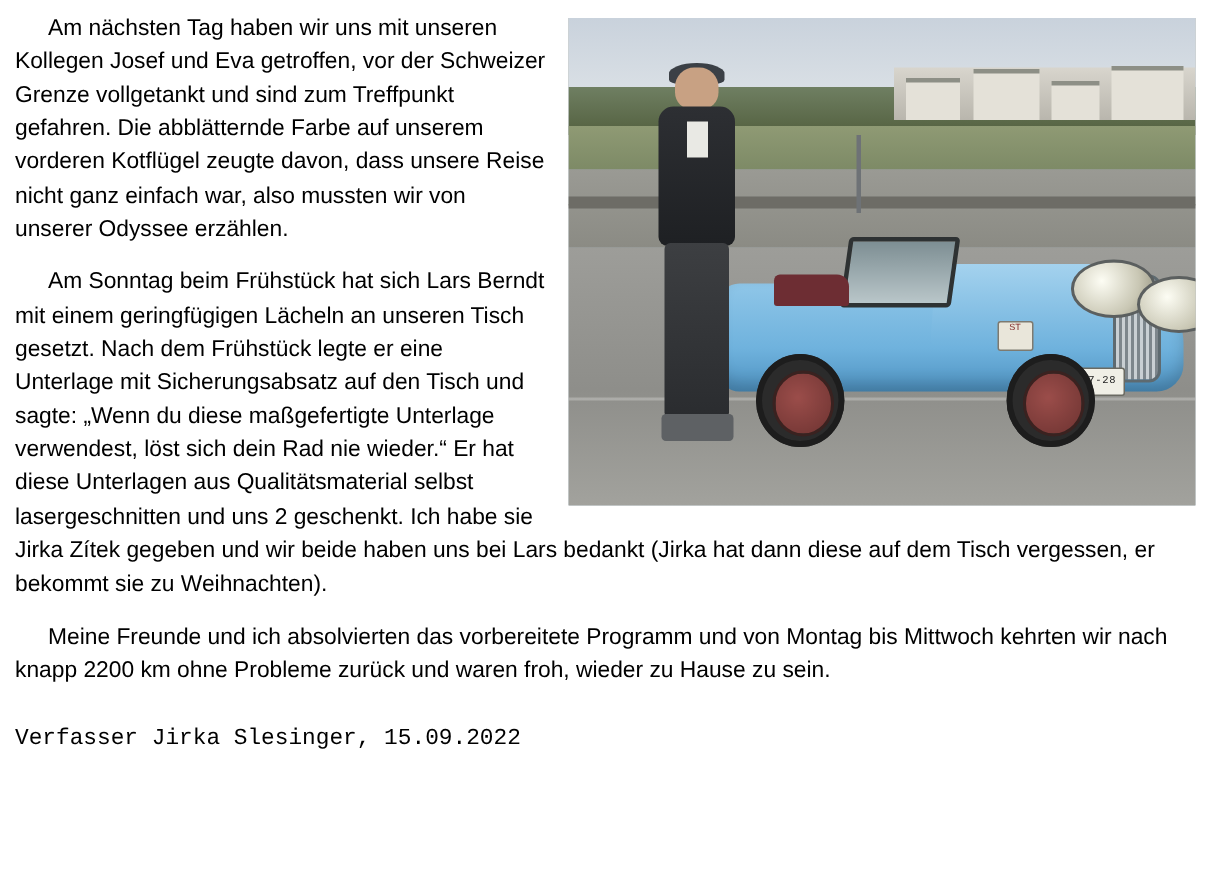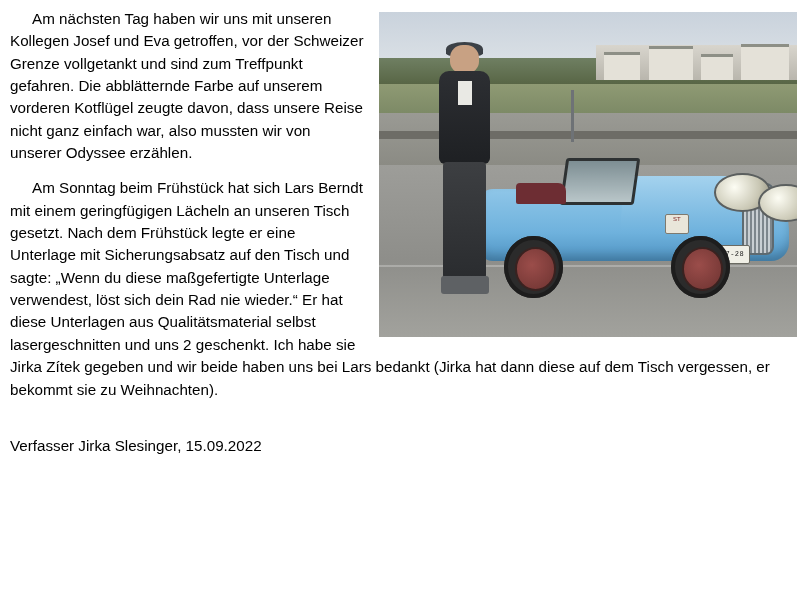--- a/index.html
+++ b/index.html
@@ -171,23 +171,24 @@
   }
   
   p {
     margin: 0 0 13px 0;
     font-size: 15.2px;
     line-height: 1.47;
     text-align: left;
   }
   p.indent { text-indent: 22px; }
   .byline {
-    margin-top: 34px;
+    margin-top: 22px;
     font-size: 15.2px;
     line-height: 1.47;
+    font-family: Liberation Mono, monospace;
   }
   .clearfix::after { content: ""; display: block; clear: both; }
 </style>
 </head>
 <body>
 
 <div class="page">
 
   <figure class="photo">
     <div class="sky"></div>
@@ -232,15 +233,16 @@
           <div class="shirt"></div>
         </div>
       <div class="legs"></div>
       <div class="shoes"></div>
     </div>
   </figure>
 
   <p class="indent">Am nächsten Tag haben wir uns mit unseren Kollegen Josef und Eva getroffen, vor der Schweizer Grenze vollgetankt und sind zum Treffpunkt gefahren. Die abblätternde Farbe auf unserem vorderen Kotflügel zeugte davon, dass unsere Reise nicht ganz einfach war, also mussten wir von unserer Odyssee erzählen.</p>
   <p class="indent">Am Sonntag beim Frühstück hat sich Lars Berndt mit einem geringfügigen Lächeln an unseren Tisch gesetzt. Nach dem Frühstück legte er eine Unterlage mit Sicherungsabsatz auf den Tisch und sagte: „Wenn du diese maßgefertigte Unterlage verwendest, löst sich dein Rad nie wieder.“ Er hat diese Unterlagen aus Qualitätsmaterial selbst lasergeschnitten und uns 2 geschenkt. Ich habe sie Jirka Zítek gegeben und wir beide haben uns bei Lars bedankt (Jirka hat dann diese auf dem Tisch vergessen, er bekommt sie zu Weihnachten).</p>
   <div class="clearfix"></div>
+  <p class="indent">Meine Freunde und ich absolvierten das vorbereitete Programm und von Montag bis Mittwoch kehrten wir nach knapp 2200 km ohne Probleme zurück und waren froh, wieder zu Hause zu sein.</p>
   <div class="byline">Verfasser Jirka Slesinger, 15.09.2022</div>
 
 </div>
 
 </body></html>

